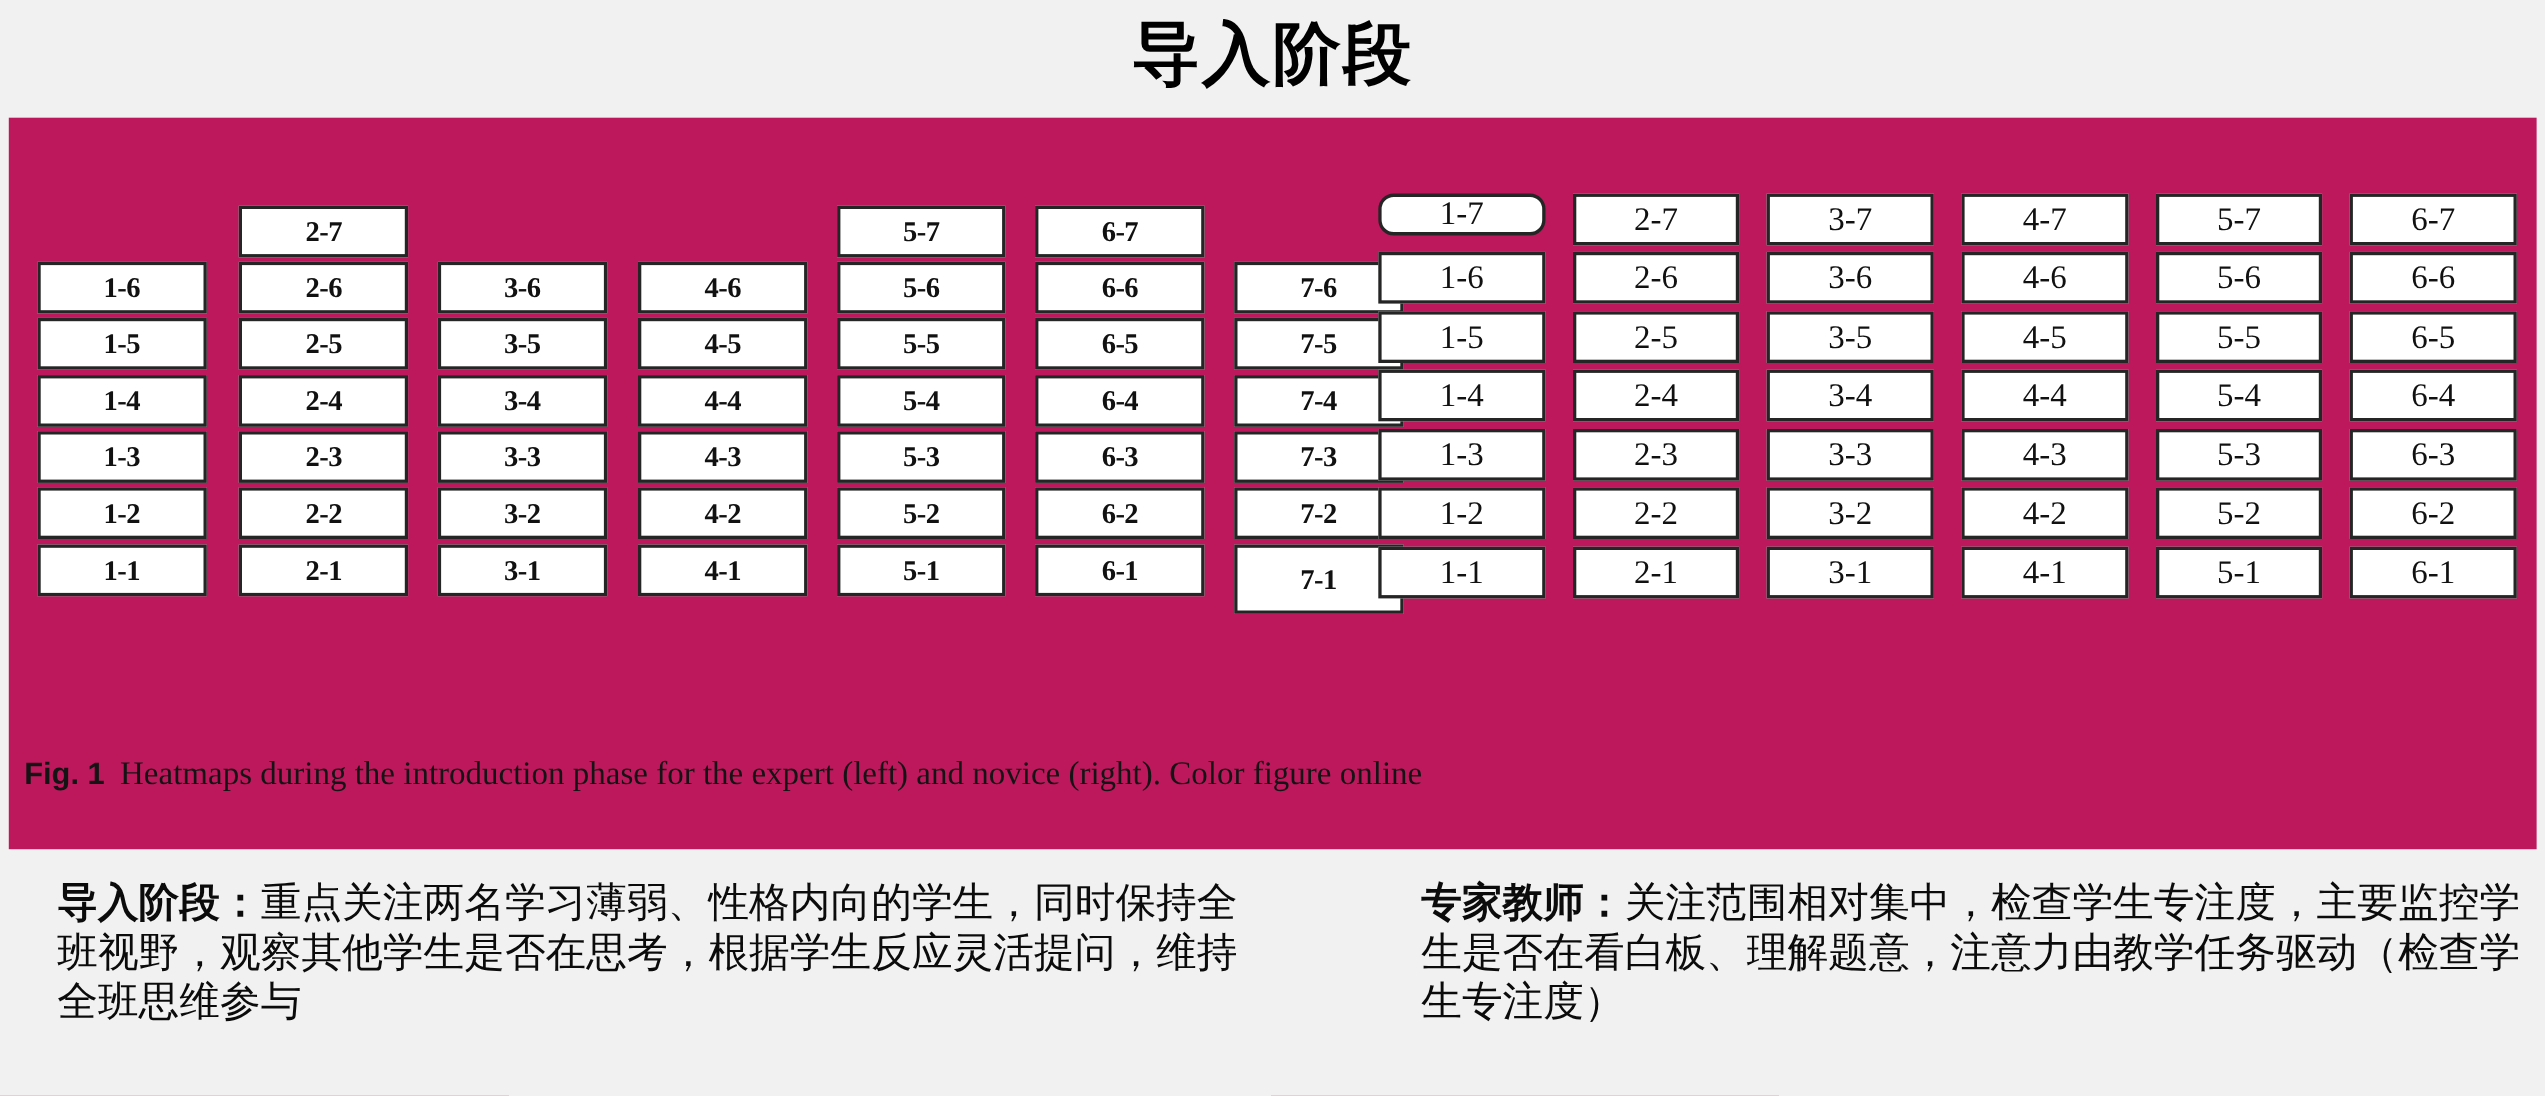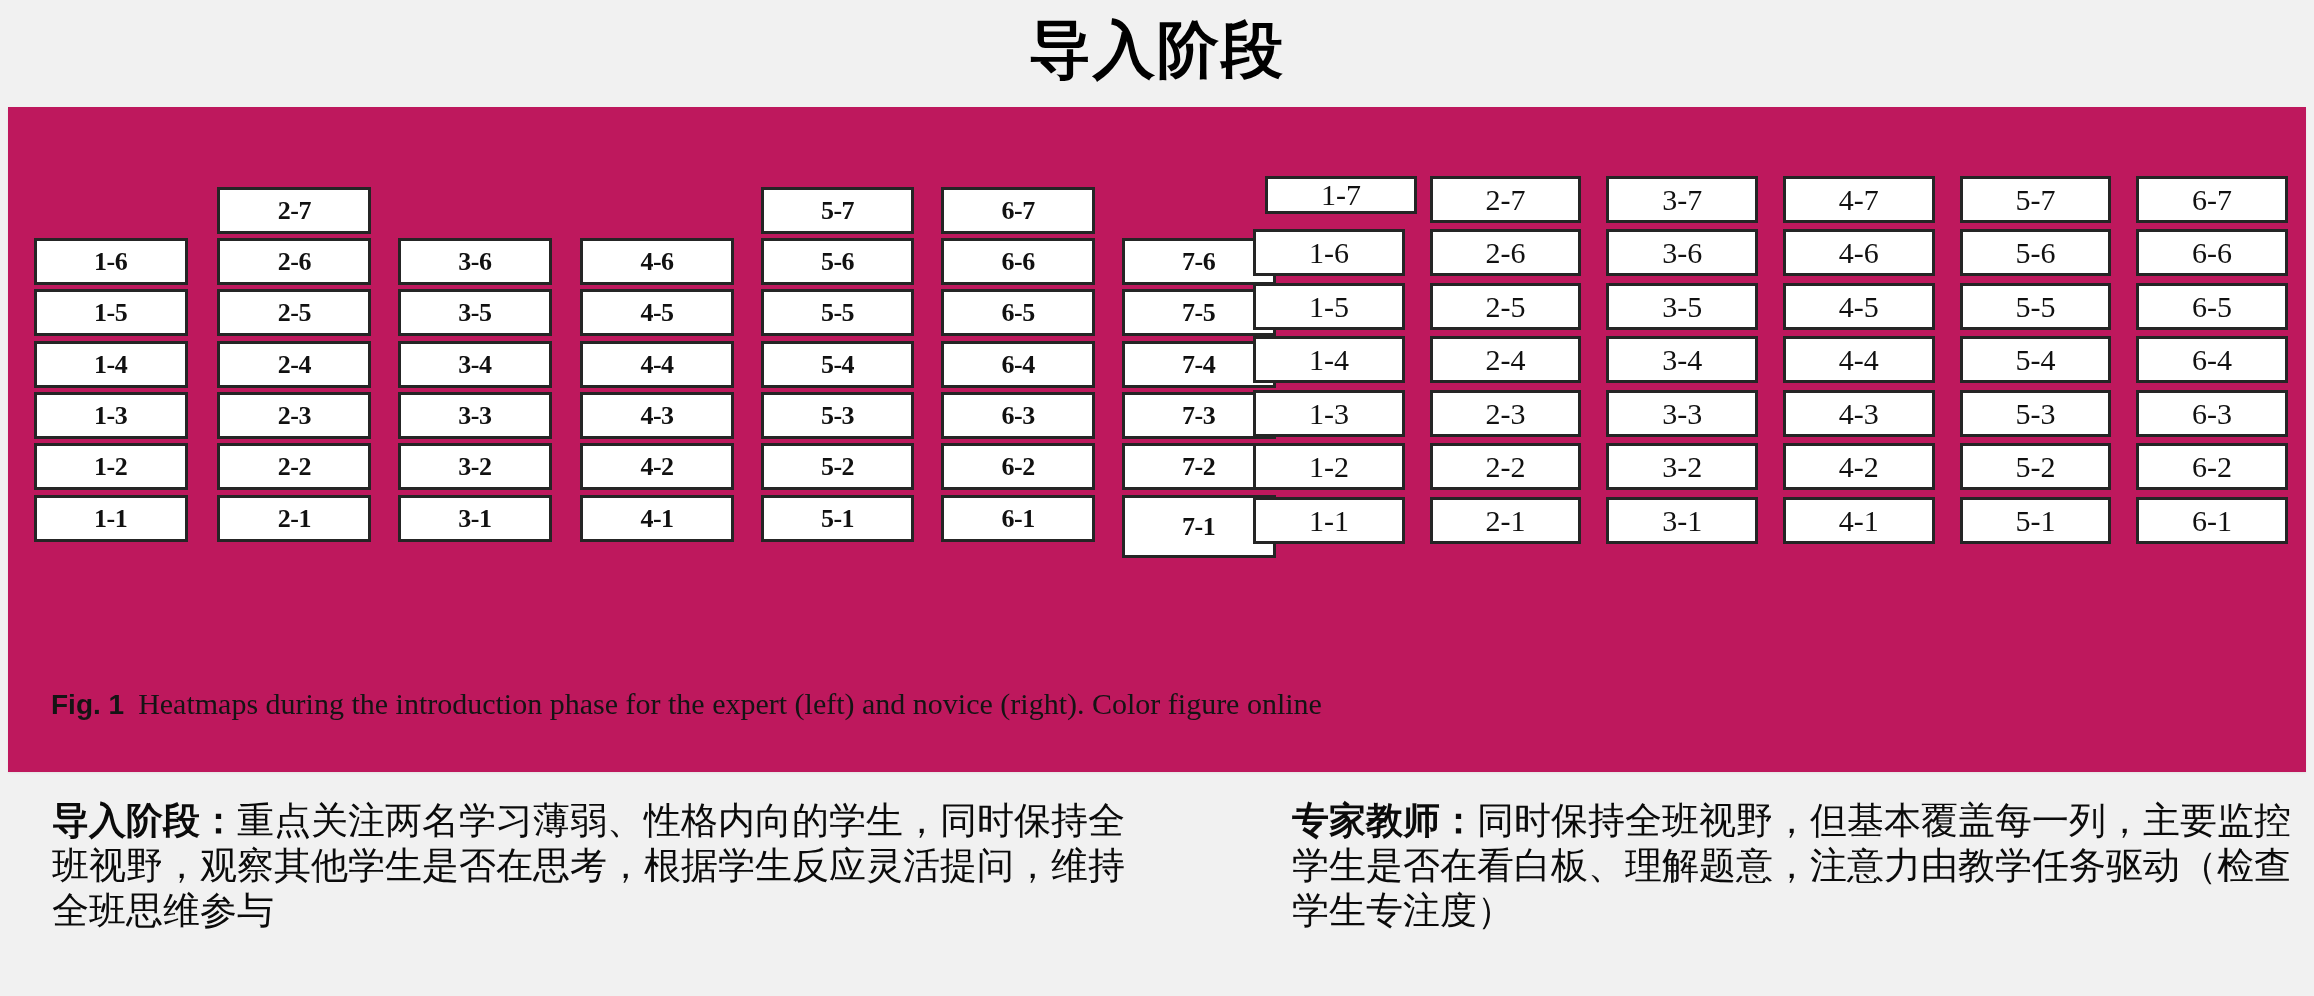--- a/index.html
+++ b/index.html
@@ -98,21 +98,20 @@
     font-family: "Liberation Serif", serif;
     font-size: 30px;
     color: #141414;
     white-space: nowrap;
   }
   #caption .fignum {
     font-family: "Liberation Sans", sans-serif;
     font-weight: bold;
     font-size: 28px;
     margin-right: 14px;
-    margin-left: 29px;
   }
 
   
   .note {
     position: absolute;
     font-family: "Liberation Sans", sans-serif;
     font-size: 37px;
     line-height: 1.22;
     color: #0b0b0b;
   }
@@ -298,21 +297,21 @@
       <div class="seat" style="left: 923.16px; top: 388px; width: 153.86px; height: 47px;">
         <div class="blob" style="width: 100.89px; height: 106.294px; left: calc(50% - 50.4448px); top: calc(50% - 53.1472px); filter: blur(7.8px);"></div>
         <span class="label">6-1</span>
       </div>
       <div class="seat" style="left: 1103.71px; top: 388px; width: 153.86px; height: 63px;">
         <span class="label">7-1</span>
       </div>
     </div>
 
   <div class="panel" id="panel-novice">
-      <div class="seat" style="left: 12px; top: 69px; width: 151.8px; height: 38px;">
+      <div class="seat" style="left: 0px; top: 69px; width: 151.8px; height: 38px; border-radius: 14px;">
         <div class="blob" style="width: 100.936px; height: 63.8176px; left: calc(50% - 50.468px); top: calc(50% - 31.9088px); filter: blur(6.2px);"></div>
         <span class="label">1-7</span>
       </div>
       <div class="seat" style="left: 176.64px; top: 69px; width: 151.8px; height: 47px;">
         <span class="label">2-7</span>
       </div>
       <div class="seat" style="left: 353.28px; top: 69px; width: 151.8px; height: 47px;">
         <span class="label">3-7</span>
       </div>
       <div class="seat" style="left: 529.92px; top: 69px; width: 151.8px; height: 47px;">
@@ -456,14 +455,14 @@
   <div id="caption">
     <span class="fignum">Fig. 1</span><span>Heatmaps during the introduction phase for the expert (left) and novice (right). Color figure online</span>
   </div>
 </div>
 
 <div class="note" id="note-expert">
   <span class="who">导入阶段：</span><span>重点关注两名学习薄弱、性格内向的学生，同时保持全班视野，观察其他学生是否在思考，根据学生反应灵活提问，维持全班思维参与</span>
 </div>
 
 <div class="note" id="note-novice">
-  <span class="who">专家教师：</span><span>同时保持全班视野，但基本覆盖每一列，主要监控学生是否在看白板、理解题意，注意力由教学任务驱动（检查学生专注度）</span>
+  <span class="who">专家教师：</span><span>关注范围相对集中，检查学生专注度，主要监控学生是否在看白板、理解题意，注意力由教学任务驱动（检查学生专注度）</span>
 </div>
 
 </body></html>

